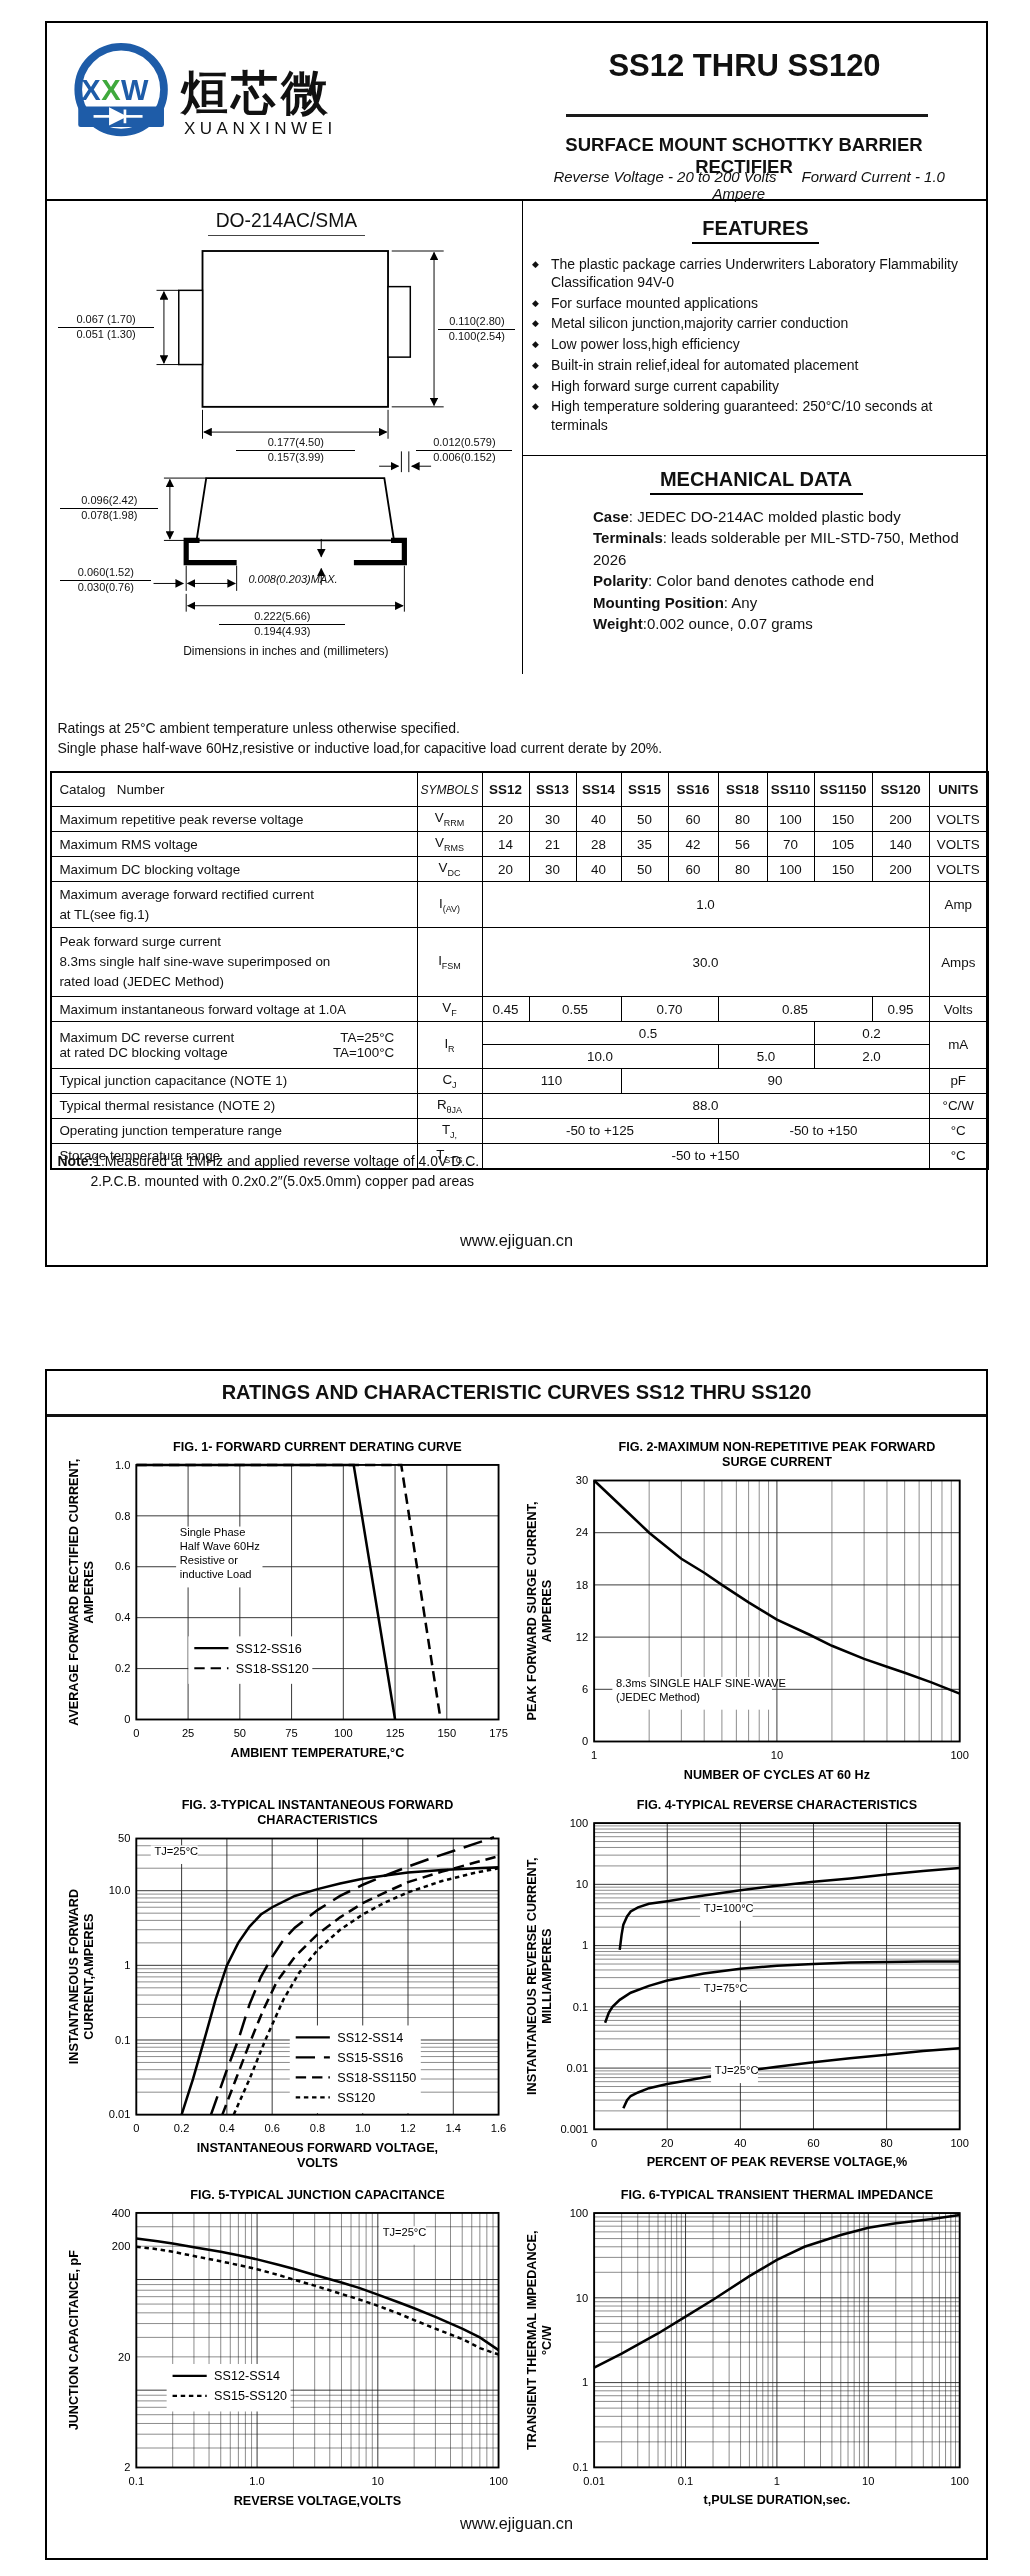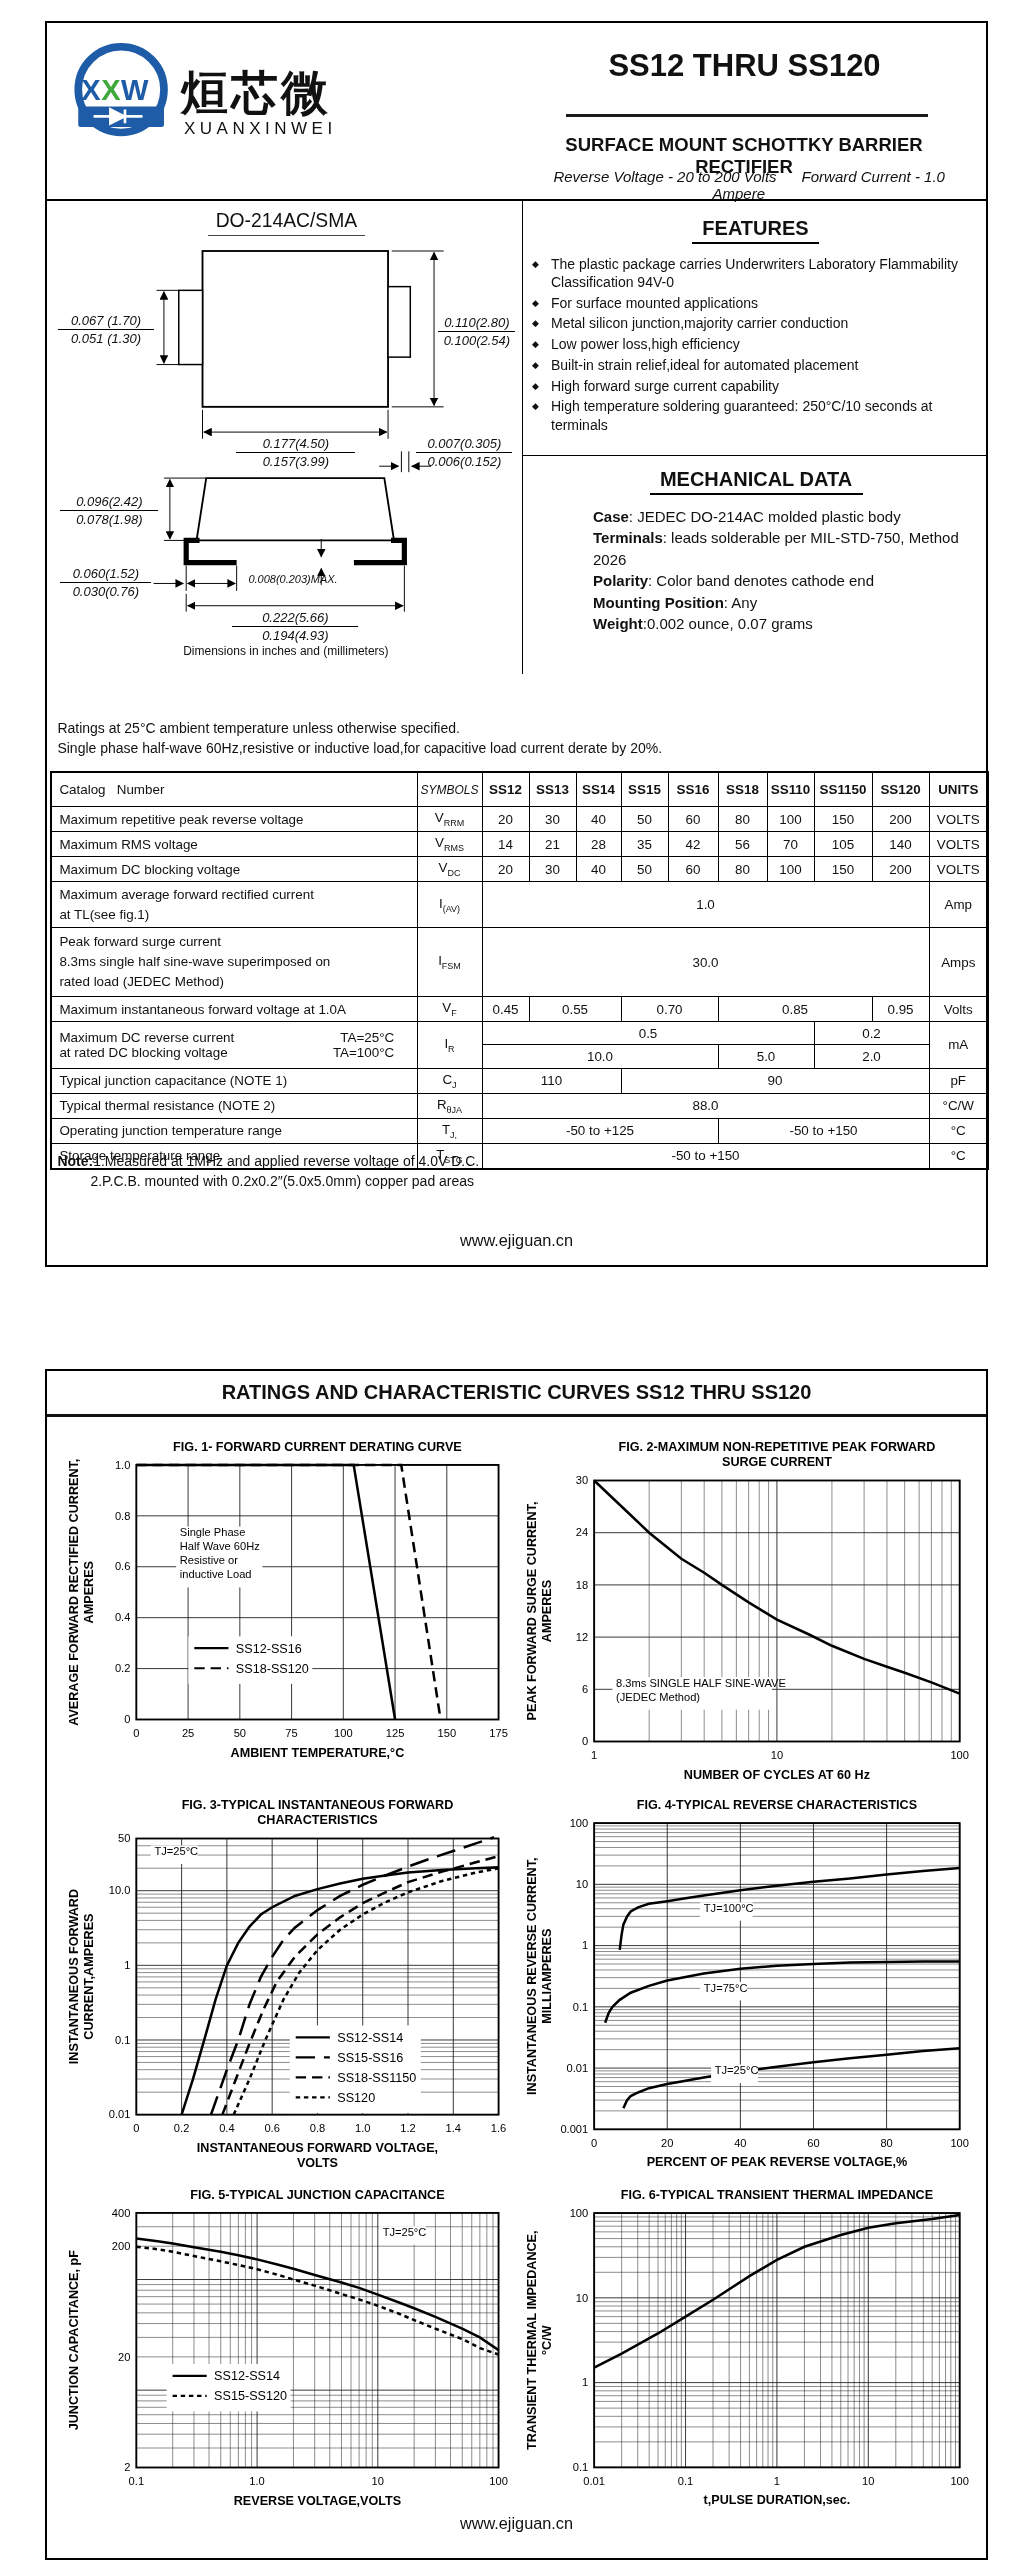--- a/index.html
+++ b/index.html
@@ -24,21 +24,21 @@
 
   
   .hdiv{position:absolute;border-top:2.2px solid #000;}
   .vdiv{position:absolute;border-left:1.5px solid #000;}
 
   
   .pkg{position:absolute;left:7.4px;top:182px;width:464px;height:469px;}
   .pkg-title{position:absolute;left:0;top:4.5px;width:464px;text-align:center;
              font-size:19.3px;font-weight:normal;}
   .pkg-title span{display:inline-block;border-bottom:1.5px solid #444;padding:0 7.4px 3px;}
-  .dim{position:absolute;font-style:italic;font-size:13px;text-align:center;line-height:1.18;}
+  .dim{position:absolute;font-size:11px;text-align:center;line-height:1.18;}
   .dim .dt{display:block;border-bottom:1.1px solid #000;padding:0 3px 0.7px;}
   .dim .db{display:block;padding-top:0.7px;}
   .dim-single{position:absolute;font-style:italic;font-size:11px;}
   .pkg-cap{position:absolute;left:83px;top:439px;width:297px;text-align:center;
            font-size:12px;}
 
   
   .features{position:absolute;left:482px;top:194px;width:453px;}
   .sec-head{text-align:center;font-size:20px;font-weight:bold;margin-bottom:10.4px;}
   .sec-head span{display:inline-block;border-bottom:2.2px solid #000;padding:0 10.4px 2.2px;}
@@ -164,33 +164,33 @@
       </div>
       <div class="dim" style="left:384px;top:110px;width:77px">
         <span class="dt">0.110(2.80)</span>
           <span class="db">0.100(2.54)</span>
       </div>
       <div class="dim" style="left:182px;top:231px;width:119px">
         <span class="dt">0.177(4.50)</span>
           <span class="db">0.157(3.99)</span>
       </div>
       <div class="dim" style="left:362px;top:231px;width:96px">
-        <span class="dt">0.007(0.305)</span>
+        <span class="dt">0.012(0.579)</span>
           <span class="db">0.006(0.152)</span>
       </div>
       <div class="dim" style="left:6px;top:289px;width:98px">
         <span class="dt">0.096(2.42)</span>
           <span class="db">0.078(1.98)</span>
       </div>
       <div class="dim" style="left:6px;top:361px;width:91px">
         <span class="dt">0.060(1.52)</span>
           <span class="db">0.030(0.76)</span>
       </div>
       <div class="dim-single" style="left:194px;top:368px;width:156px">0.008(0.203)MAX.</div>
-      <div class="dim" style="left:178px;top:405px;width:126px">
+      <div class="dim" style="left:165px;top:405px;width:126px">
         <span class="dt">0.222(5.66)</span>
           <span class="db">0.194(4.93)</span>
       </div>
       <div class="pkg-cap">Dimensions in inches and (millimeters)</div>
     </div>
 
     <div class="features">
       <div class="sec-head"><span>FEATURES</span></div>
       <div class="feat"><span class="bullet">◆</span><span>The plastic package carries Underwriters Laboratory Flammability Classification 94V-0</span></div>
       <div class="feat"><span class="bullet">◆</span><span>For surface mounted applications</span></div>

